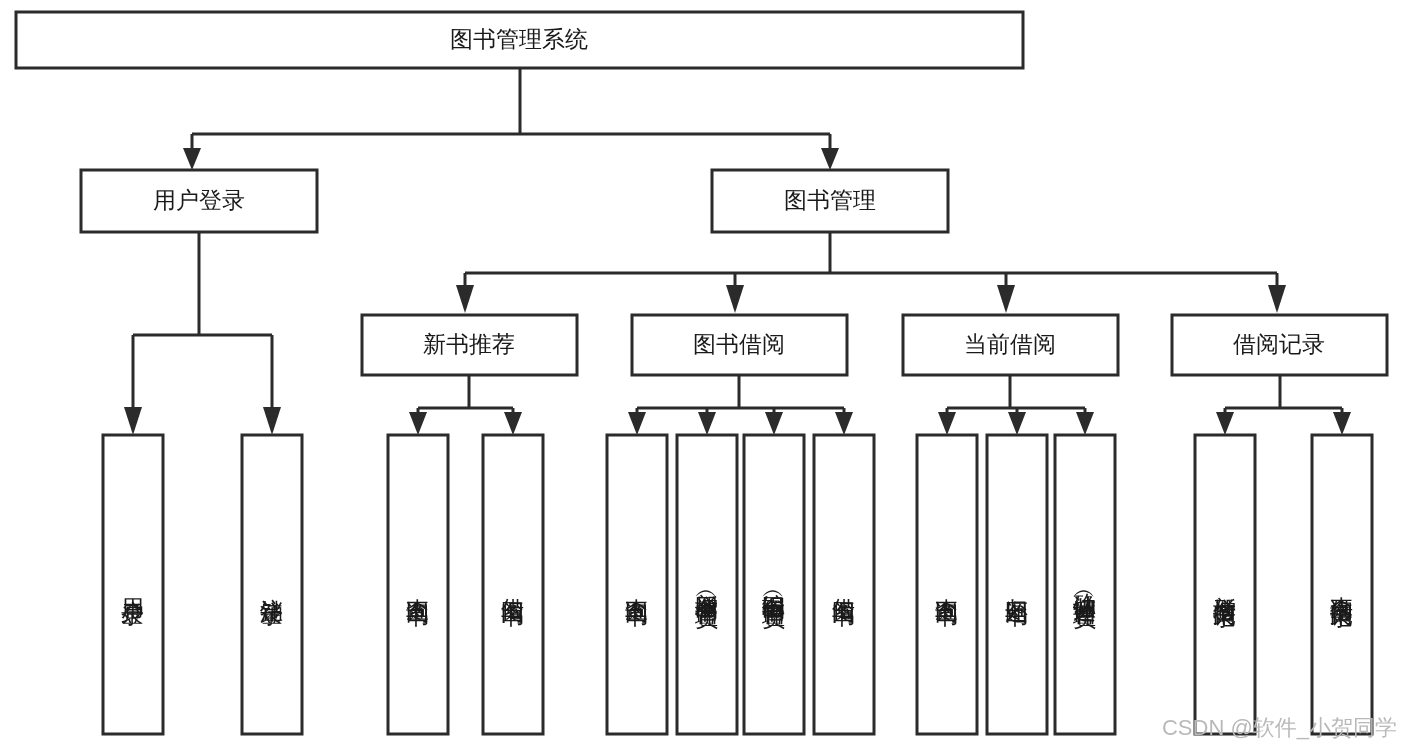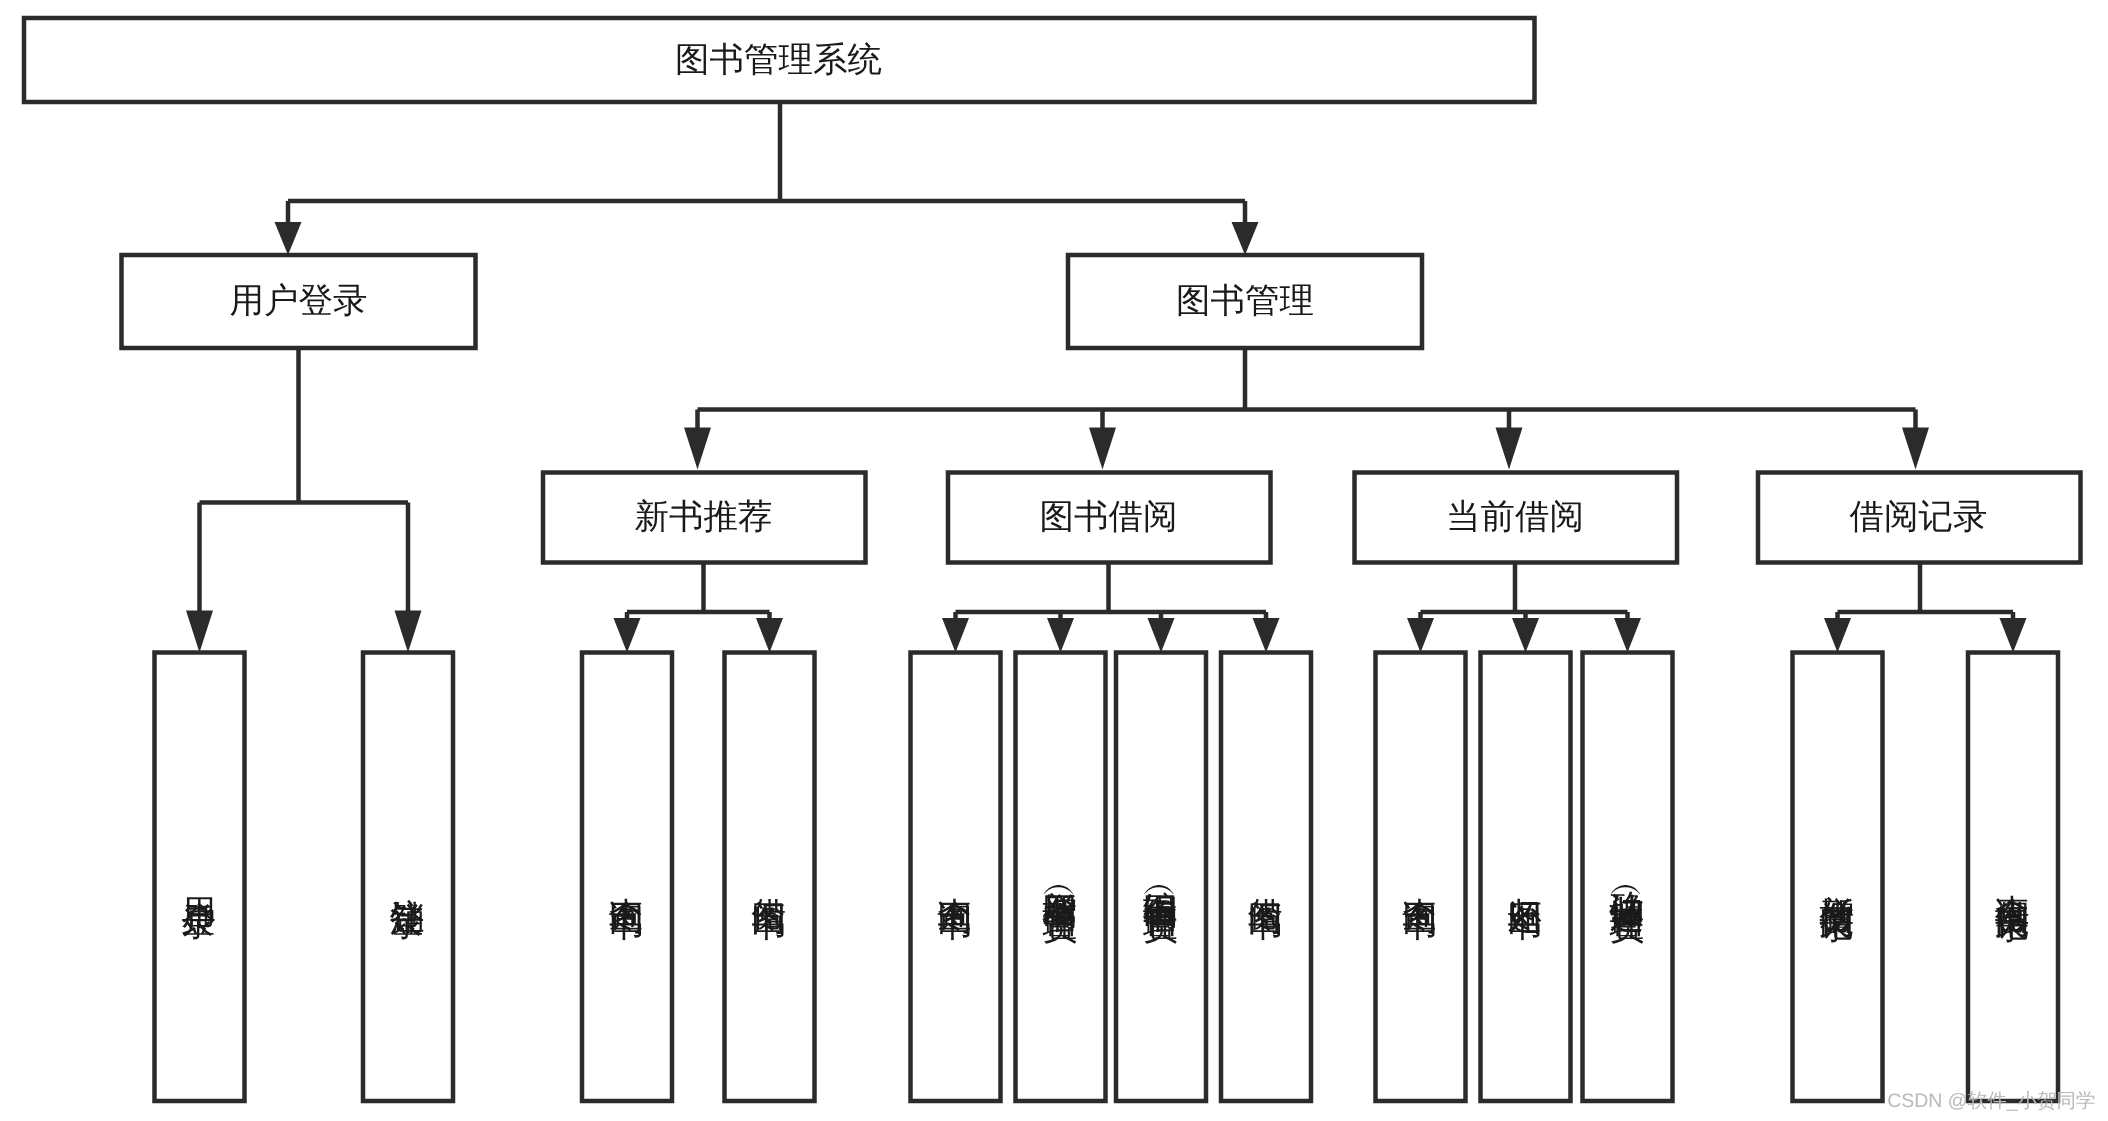--- a/index.html
+++ b/index.html
@@ -56,21 +56,21 @@
     writing-mode: vertical-rl;
     text-orientation: upright;
     text-anchor: middle;
     letter-spacing: 2px;
   }
   .watermark {
     position: absolute;
     right: 8px;
     bottom: 4px;
     font-family: "Liberation Sans", "DejaVu Sans", sans-serif;
-    font-size: 13px;
+    font-size: 22px;
     color: #b9b9b9;
     white-space: nowrap;
     pointer-events: none;
   }
 </style>
 </head>
 <body>
 
 <div id="diagram-root">
 

